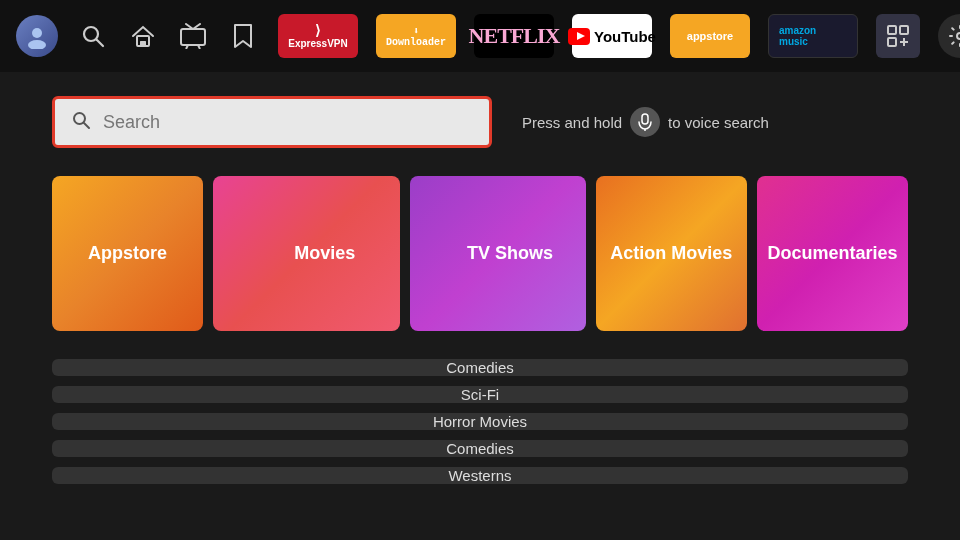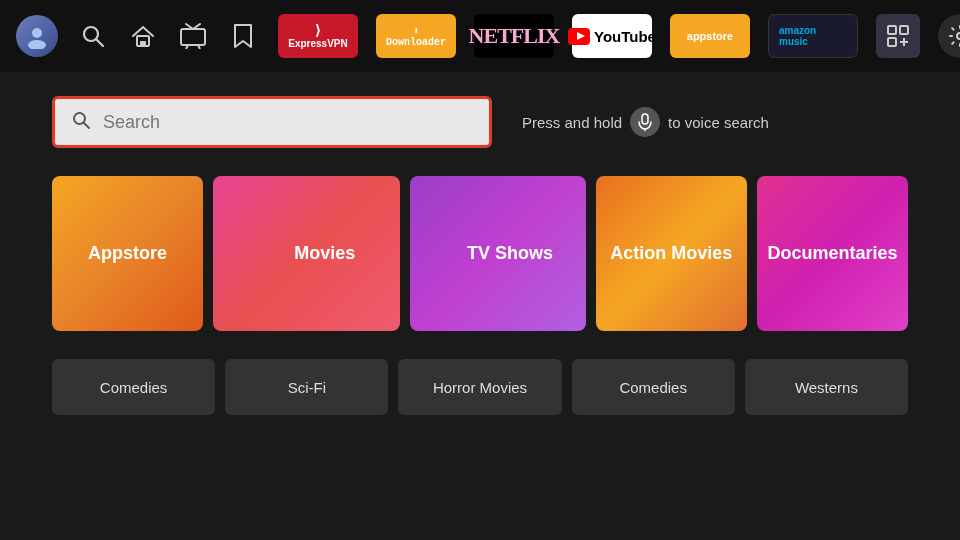--- a/index.html
+++ b/index.html
@@ -257,20 +257,21 @@
       font-size: 12px;
       font-weight: bold;
       color: #aaaaaa;
       letter-spacing: 1px;
       margin-bottom: 12px;
     }
 
     .rec-tiles {
       display: flex;
       gap: 10px;
+      flex-direction: column;
     }
 
     .rec-tile {
       flex: 1;
       height: 56px;
       background-color: #333333;
       border-radius: 6px;
       display: flex;
       align-items: center;
       justify-content: center;

